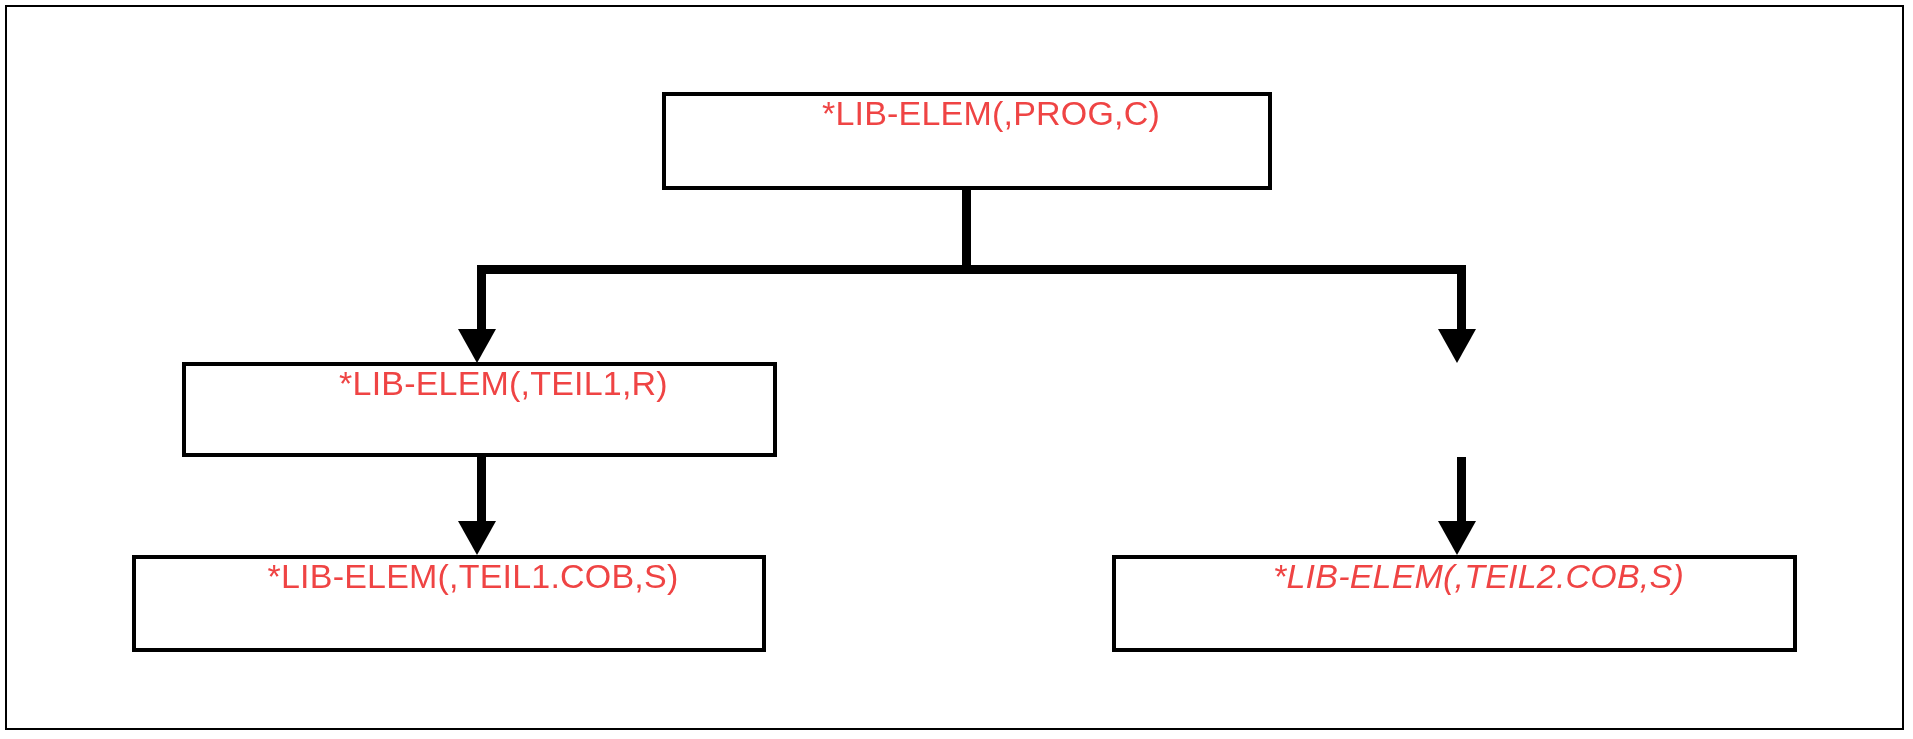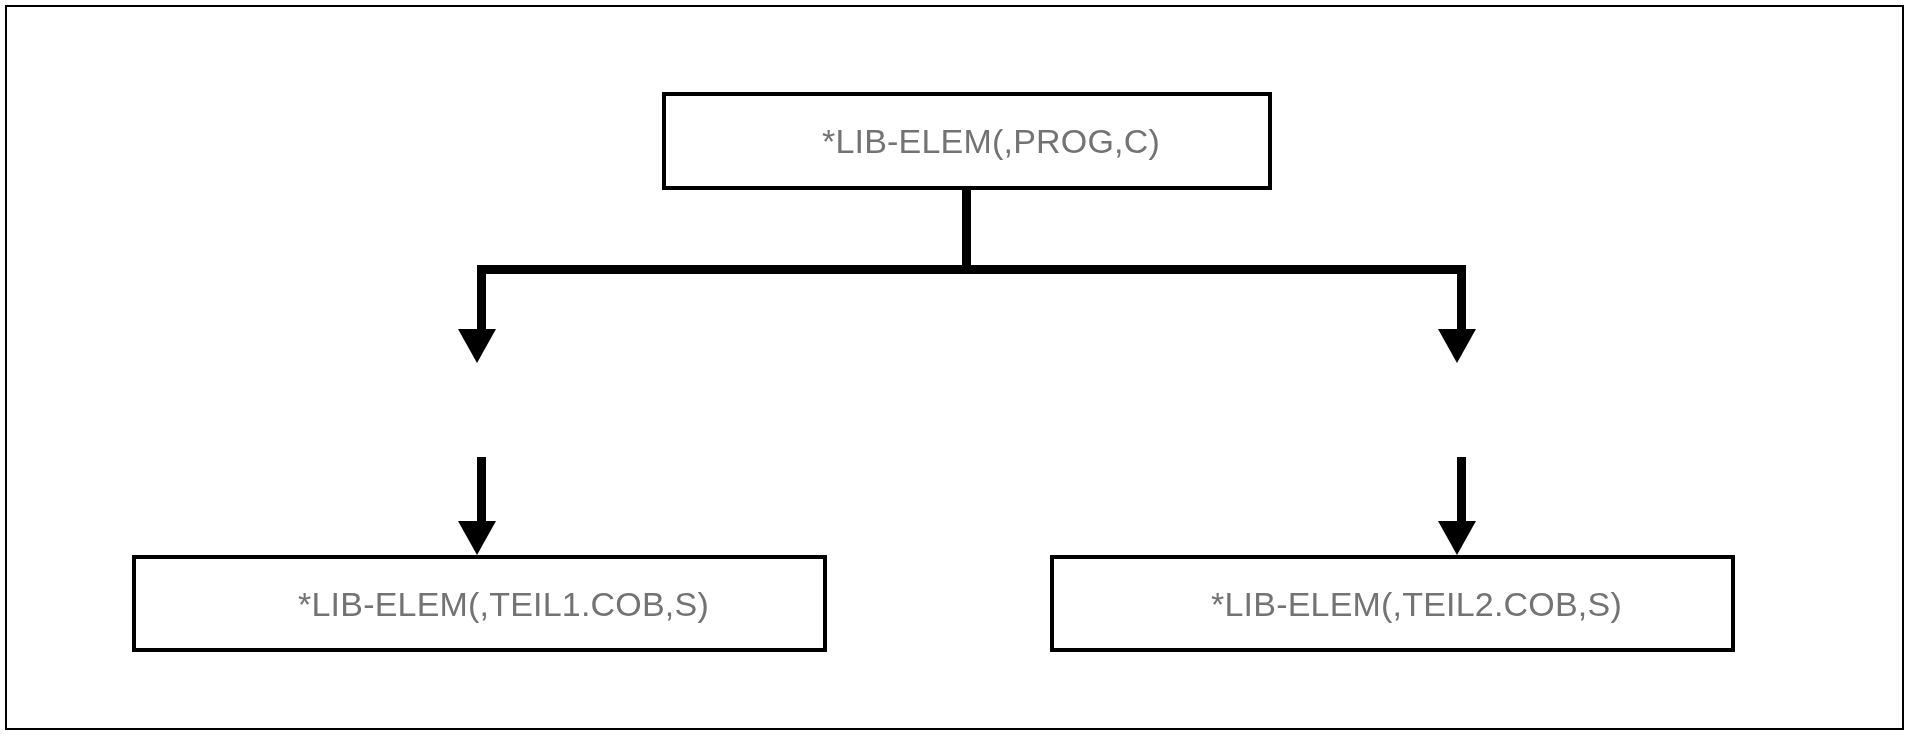--- a/index.html
+++ b/index.html
@@ -27,39 +27,39 @@
     border: 2px solid #000000;
     box-sizing: border-box;
     background: #ffffff;
   }
   .node {
     position: absolute;
     box-sizing: border-box;
     border: 4px solid #000000;
     background: #ffffff;
     display: flex;
-    align-items: center;
+    align-items: flex-start;
     justify-content: center;
-    color: #737373;
+    color: #ef4444;
     font-family: "Liberation Sans", sans-serif;
     font-size: 34px;
     letter-spacing: 0.2px;
     white-space: nowrap;
     padding-left: 48px;
   }
   .node-label {
     display: block;
     line-height: 1;
   }
   
   #node-root      { left: 655px;  top: 85px;  width: 610px; height: 98px; }
   #node-teil1     { left: 175px;  top: 355px; width: 595px; height: 95px; }
   #node-teil2     { left: 1170px; top: 355px; width: 570px; height: 95px; }
-  #node-teil1cob  { left: 125px;  top: 548px; width: 695px; height: 97px; }
-  #node-teil2cob  { left: 1043px; top: 548px; width: 685px; height: 97px; }
+  #node-teil1cob  { left: 125px;  top: 548px; width: 634px; height: 97px; }
+  #node-teil2cob  { left: 1105px; top: 548px; width: 685px; height: 97px; font-style: italic; }
 
   
   .edge-v {
     position: absolute;
     background: #000000;
     width: 9px;
   }
   .edge-h {
     position: absolute;
     background: #000000;
@@ -108,20 +108,23 @@
     <div class="edge-v" id="edge-teil1-down"></div>
     <div class="arrow-head" id="arrow-teil1"></div>
 
     <div class="edge-v" id="edge-teil2-down"></div>
     <div class="arrow-head" id="arrow-teil2"></div>
 
     <div class="node" id="node-root">
       <span class="node-label">*LIB-ELEM(,PROG,C)</span>
     </div>
 
+    <div class="node" id="node-teil1">
+      <span class="node-label">*LIB-ELEM(,TEIL1,R)</span>
+    </div>
 
 
     <div class="node" id="node-teil1cob">
       <span class="node-label">*LIB-ELEM(,TEIL1.COB,S)</span>
     </div>
 
     <div class="node" id="node-teil2cob">
       <span class="node-label">*LIB-ELEM(,TEIL2.COB,S)</span>
     </div>
 

